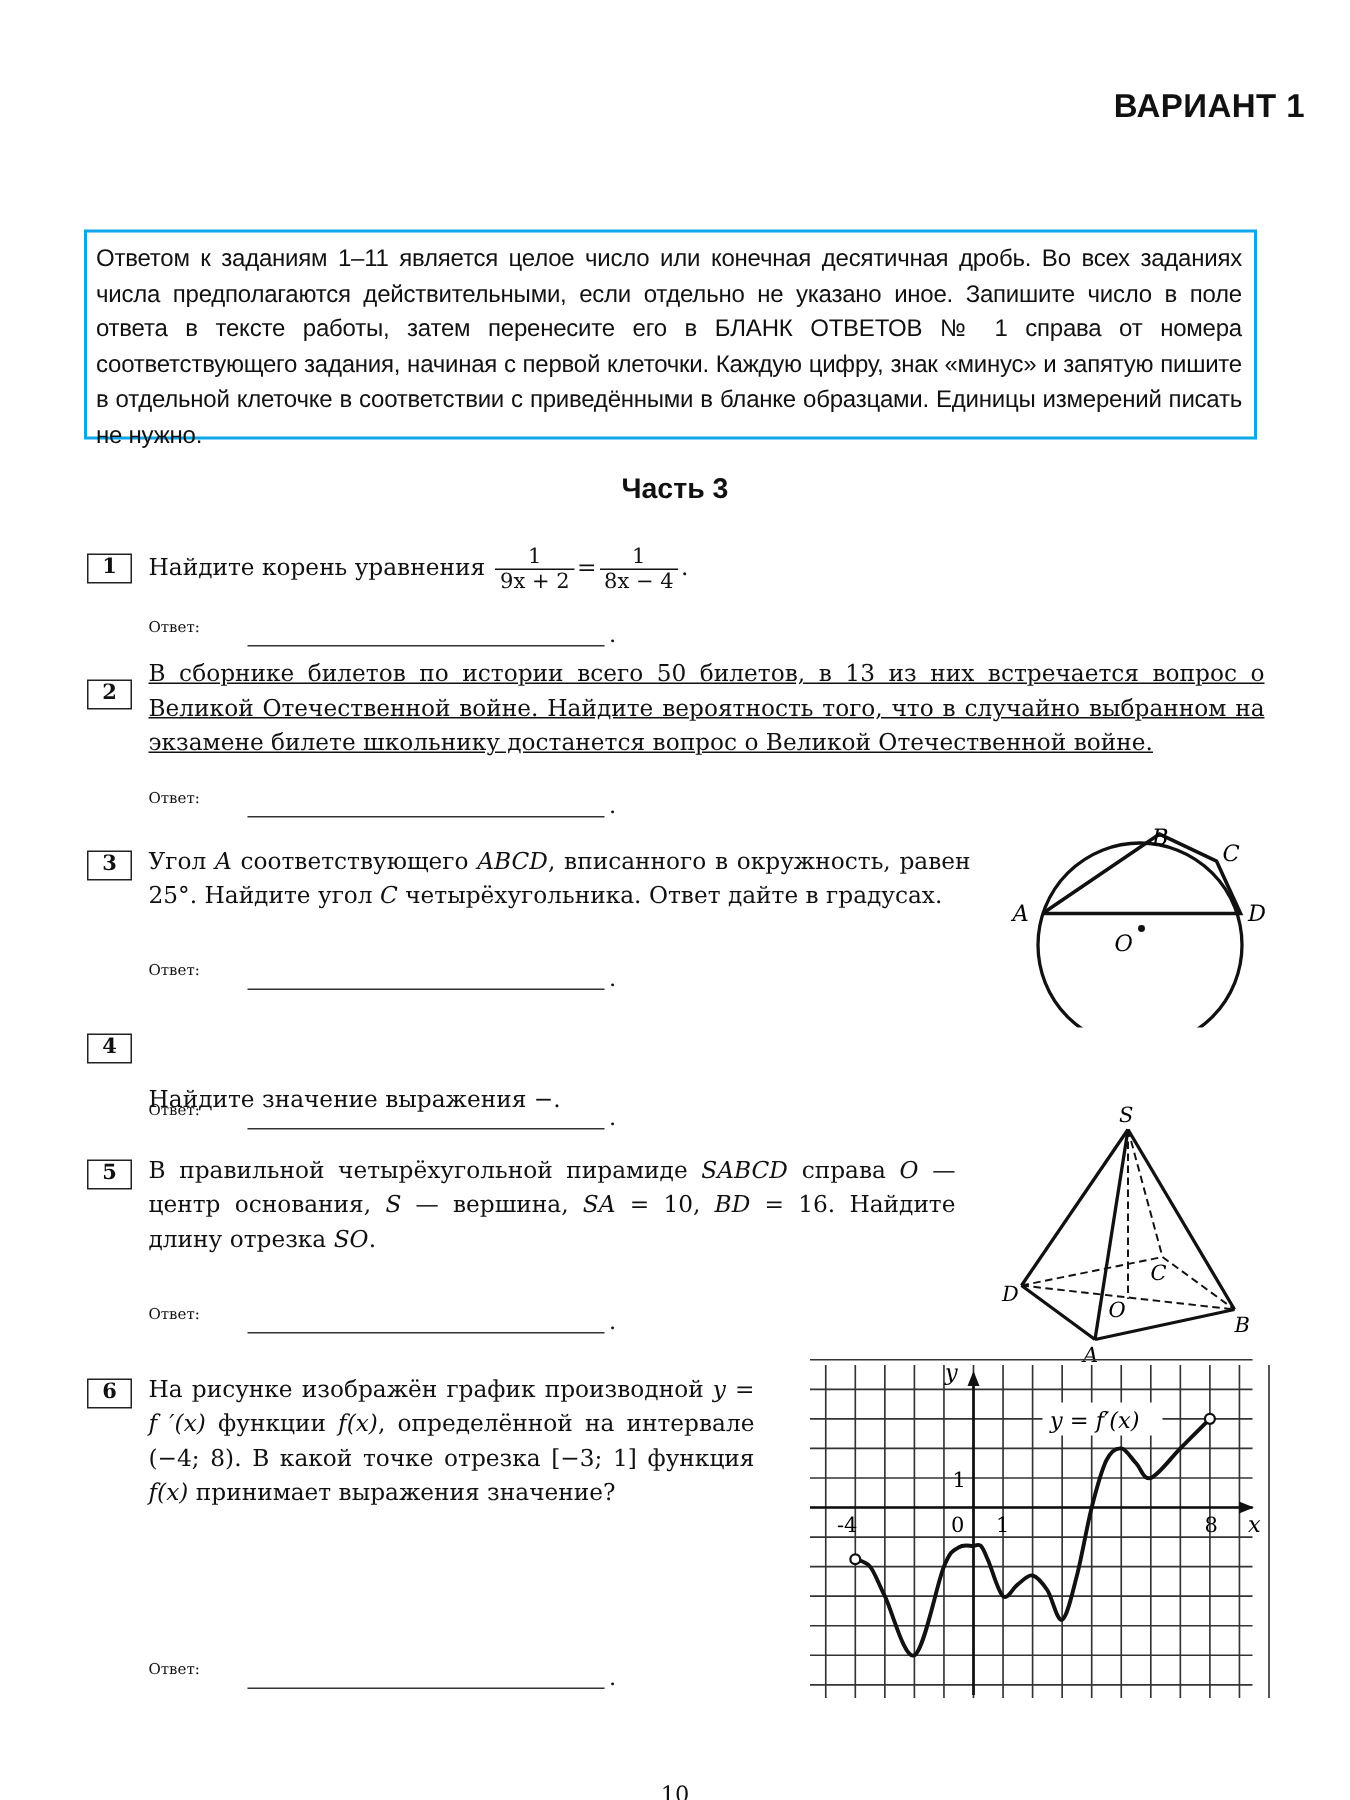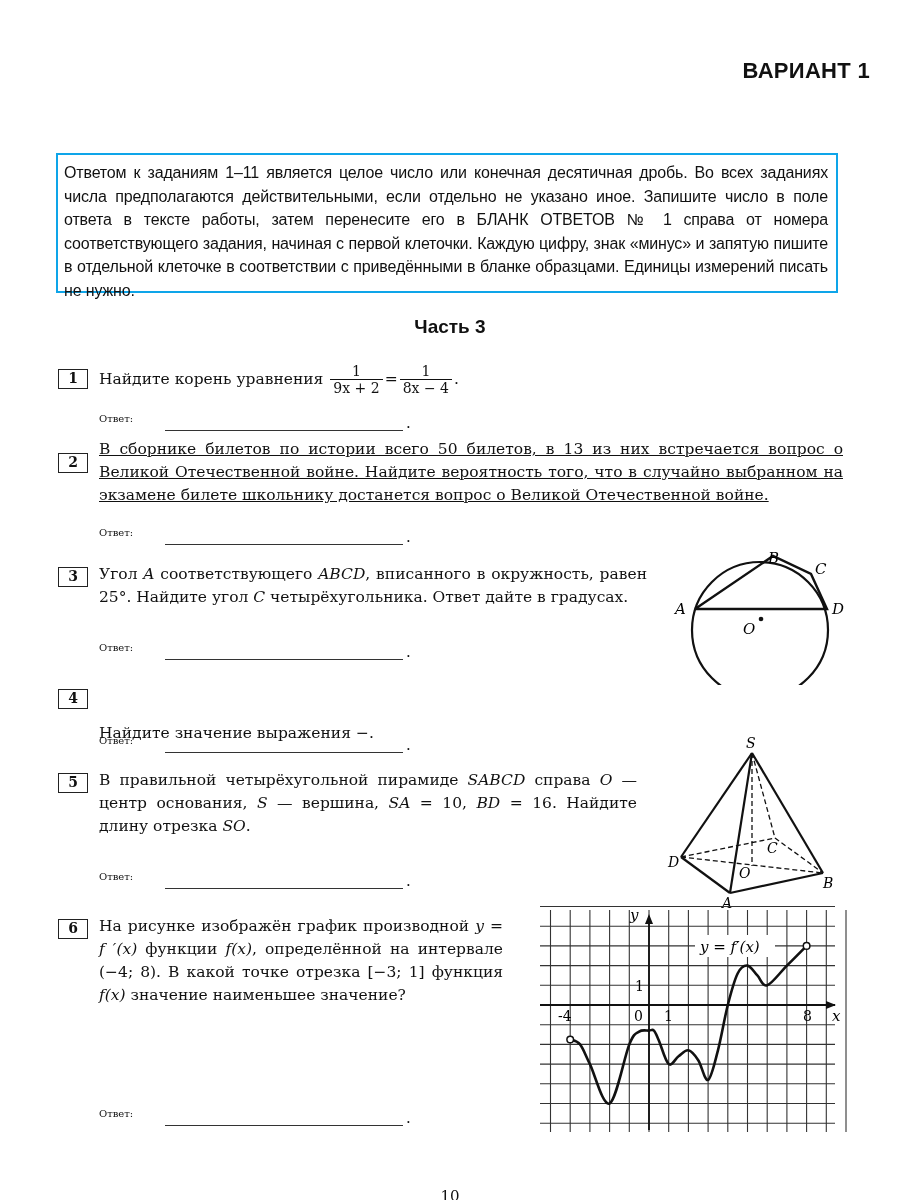--- a/index.html
+++ b/index.html
@@ -99,21 +99,21 @@
   </g>
   <text x="86" y="18" font-size="14" font-style="italic">S</text>
   <text x="62" y="178" font-size="14" font-style="italic">A</text>
   <text x="163" y="158" font-size="14" font-style="italic">B</text>
   <text x="107" y="123" font-size="14" font-style="italic">C</text>
   <text x="8" y="137" font-size="14" font-style="italic">D</text>
   <text x="79" y="148" font-size="14" font-style="italic">O</text>
 </svg>
 
 <div class="abs num" style="top:919px;">6</div>
-<div class="abs q" style="left:99px; top:915px; width:404px;"><span>На рисунке изображён график производной </span><i>y = f ′(x)</i><span> функции </span><i>f(x)</i><span>, определённой на интервале (−4; 8). В какой точке отрезка [−3; 1] функция </span><i>f(x)</i><span> значение наименьшее значение?</span></div>
+<div class="abs q" style="left:99px; top:915px; width:404px;"><span>На рисунке изображён график производной </span><i>y = f ′(x)</i><span> функции </span><i>f(x)</i><span>, определённой на интервале (−4; 8). В какой точке отрезка [−3; 1] функция </span><i>f(x)</i><span> принимает выражения значение?</span></div>
 <div class="abs ans-label" style="top:1108px;">Ответ:</div>
 <div class="abs ans-line" style="top:1125px;"></div>
 <div class="abs ans-dot" style="top:1109px;">.</div>
 
 <svg class="abs" id="graph" style="left:530px; top:900px;" width="320" height="240">
   <g id="grid" stroke="#333" stroke-width="1.1">
       <line x1="20.5" x2="20.5" y1="10" y2="232"></line>
       <line x1="40.2" x2="40.2" y1="10" y2="232"></line>
       <line x1="59.900000000000006" x2="59.900000000000006" y1="10" y2="232"></line>
       <line x1="79.6" x2="79.6" y1="10" y2="232"></line>

